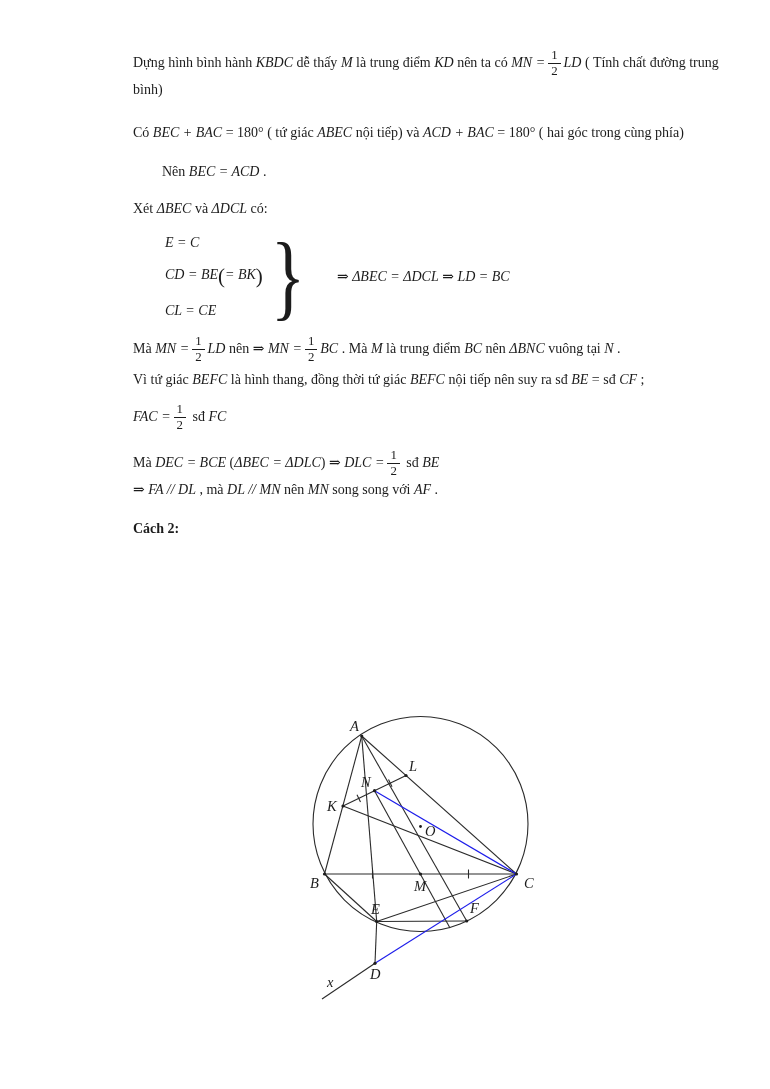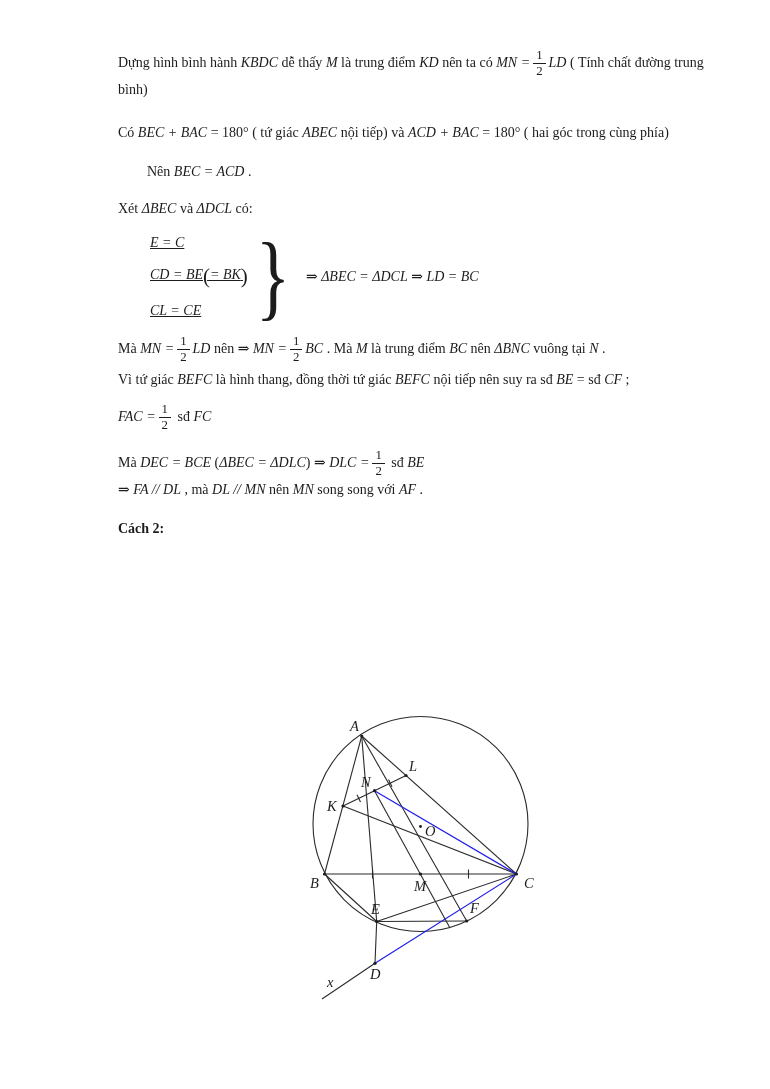--- a/index.html
+++ b/index.html
@@ -5,43 +5,43 @@
   html,body{margin:0;padding:0;background:#e8e8e8;}
   .page{
     position:relative;
     width:770px;height:1089px;
     background:#ffffff;
     font-family:"Liberation Serif","DejaVu Serif",serif;
     font-size:14px;color:#1c1c1c;
     overflow:hidden;
   }
   .textblock{
-    position:absolute;left:118px;top:48px;width:590px;
+    position:absolute;left:133px;top:48px;width:590px;
   }
   .para{margin:0;line-height:1.5;}
   .t{font-style:normal;}
   .m{font-style:italic;}
   .bi{font-style:italic;font-weight:bold;}
   .b{font-weight:bold;}
   .frac{
     display:inline-block;vertical-align:middle;text-align:center;
     font-size:0.92em;line-height:1.15;margin:0 3px;font-style:normal;
   }
   .frac .num{display:block;border-bottom:1px solid #1c1c1c;padding:0 3px;}
   .frac .den{display:block;padding:0 3px;}
   .bp{font-size:1.5em;font-weight:400;vertical-align:-0.18em;font-style:normal;}
   
   .system{display:flex;align-items:center;margin:10px 0 0 32px;}
-  .sys-rows{line-height:1.95;text-decoration:underline;}
+  .sys-rows{line-height:1.95;}
   .sys-row{white-space:nowrap;}
   .brace{
     font-size:96px;line-height:0.9;font-weight:400;color:#1c1c1c;
     transform:scaleX(0.75);display:inline-block;margin-left:2px;font-style:normal;
   }
-  .sys-concl{margin-left:10px;white-space:nowrap;}
+  .sys-concl{margin-left:26px;white-space:nowrap;}
   
   .p1{margin-top:0;}
   .p2{margin-top:22px;}
   .p3{margin-top:18px;margin-left:29px;}
   .p4{margin-top:16px;}
   .p6{margin-top:10px;}
   .p7{margin-top:14px;}
   .p8{margin-top:4px;}
   .p9{margin-top:12px;}
   .p10{margin-top:16px;}

